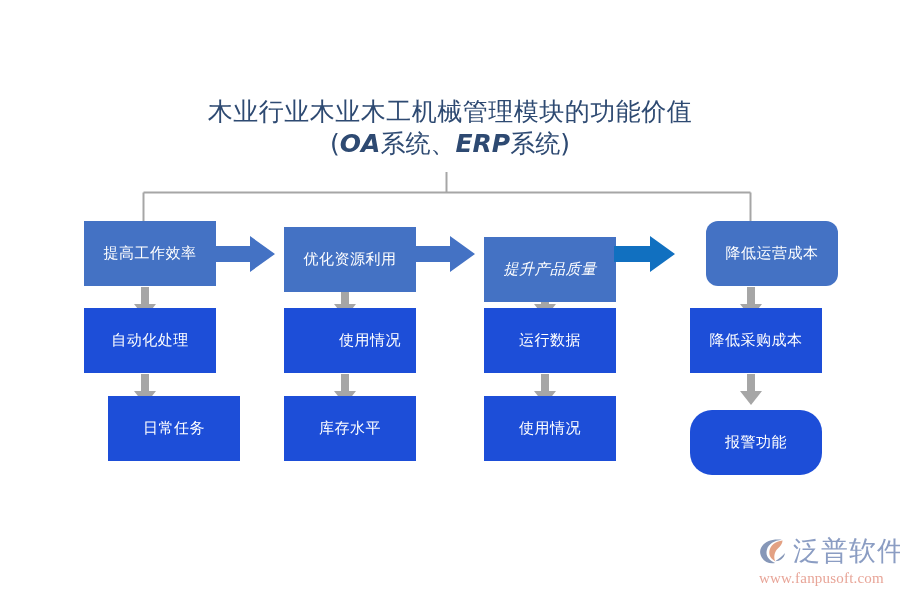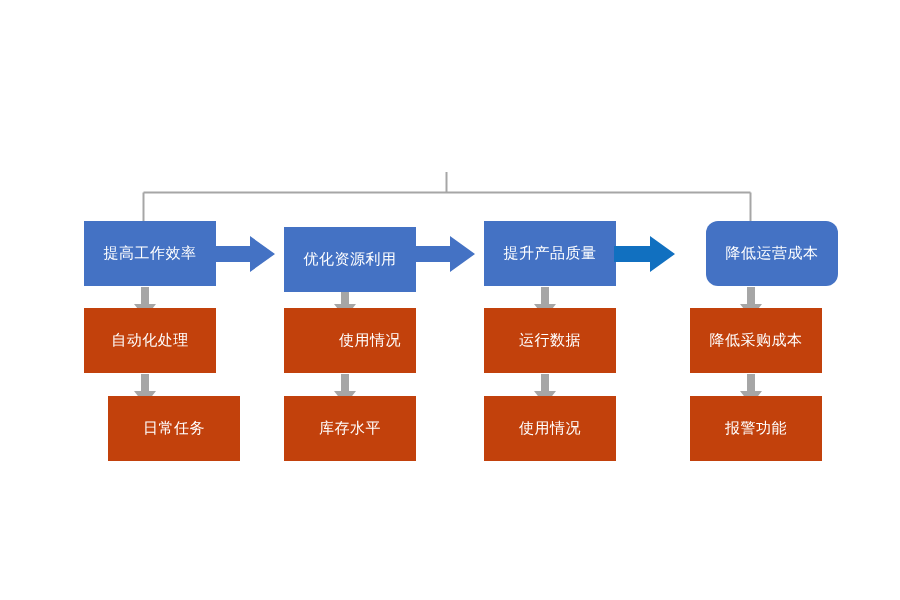--- a/index.html
+++ b/index.html
@@ -69,21 +69,21 @@
     display: flex;
     align-items: center;
     justify-content: center;
     color: #ffffff;
     font-size: 15px;
     letter-spacing: 0.5px;
     box-sizing: border-box;
     white-space: nowrap;
   }
   .node-box.blue  { background: #4472c4; }
-  .node-box.green { background: #c2410c; }
+  .node-box.green { background: #1d4ed8; }
 
   
   .h-arrow {
     position: absolute;
     width: 62px;
     height: 40px;
   }
   .h-arrow svg { display: block; }
 
   
@@ -124,20 +124,24 @@
     letter-spacing: 0.2px;
     white-space: nowrap;
     font-family: "Liberation Serif", "DejaVu Serif", serif;
   }
 </style>
 </head>
 <body>
 
 <div id="canvas">
 
+  <div id="title-block">
+    <div class="title-line-1">木业行业木业木工机械管理模块的功能价值</div>
+    <div class="title-line-2"><span>(</span><span class="lat">OA</span><span>系统、</span><span class="lat">ERP</span><span>系统)</span></div>
+  </div>
 
   <svg id="connectors" viewBox="0 0 900 600" xmlns="http://www.w3.org/2000/svg">
 
     <g stroke="#a6a6a6" stroke-width="2" fill="none">
       <path d="M 446.5 172 L 446.5 192.5"></path>
       <path d="M 143.5 192.5 L 750.5 192.5"></path>
       <path d="M 143.5 192.5 L 143.5 221"></path>
       <path d="M 750.5 192.5 L 750.5 221"></path>
     </g>
 
@@ -187,41 +191,52 @@
     <div class="node-box green" style="left:0; top:175px;margin-left:24px;">日常任务</div>
   </div>
 
   <div class="column" style="left:284px; top:221px;">
     <div class="node-box blue" style="left:0; top:0;margin-top:6px;">优化资源利用</div>
     <div class="node-box green" style="left:0; top:87px;padding-left:40px;">使用情况</div>
     <div class="node-box green" style="left:0; top:175px;">库存水平</div>
   </div>
 
   <div class="column" style="left:484px; top:221px;">
-    <div class="node-box blue" style="left:0; top:0;">提升产品质量</div>
+    <div class="node-box blue" style="left:0; top:16px;font-style:italic;">提升产品质量</div>
     <div class="node-box green" style="left:0; top:87px;">运行数据</div>
     <div class="node-box green" style="left:0; top:175px;">使用情况</div>
   </div>
 
   <div class="column" style="left:690px; top:221px;">
     <div class="node-box blue" style="left:16px; top:0;border-radius:12px;">降低运营成本</div>
     <div class="node-box green" style="left:0; top:87px;">降低采购成本</div>
-    <div class="node-box green" style="left:0; top:175px;">报警功能</div>
+    <div class="node-box green" style="left:0; top:189px;border-radius:22px;">报警功能</div>
   </div>
 
   <div class="h-arrow" style="left:214px; top:234px;">
     <svg width="62" height="40" viewBox="0 0 62 40" xmlns="http://www.w3.org/2000/svg">
       <path d="M 0 12 L 36 12 L 36 2 L 61 20 L 36 38 L 36 28 L 0 28 Z" fill="#4472c4"></path>
     </svg>
   </div>
   <div class="h-arrow" style="left:414px; top:234px;">
     <svg width="62" height="40" viewBox="0 0 62 40" xmlns="http://www.w3.org/2000/svg">
       <path d="M 0 12 L 36 12 L 36 2 L 61 20 L 36 38 L 36 28 L 0 28 Z" fill="#4472c4"></path>
     </svg>
   </div>
   <div class="h-arrow" style="left:614px; top:234px;">
     <svg width="62" height="40" viewBox="0 0 62 40" xmlns="http://www.w3.org/2000/svg">
       <path d="M 0 12 L 36 12 L 36 2 L 61 20 L 36 38 L 36 28 L 0 28 Z" fill="#1170c0"></path>
     </svg>
   </div>
 
+  <div id="logo">
+    <div id="logo-row">
+      <svg id="logo-mark" viewBox="0 0 40 40" xmlns="http://www.w3.org/2000/svg">
+        <path d="M 30 7 C 13 5 2 14 4 24 C 5.5 32 14 37 22 35 C 14 32 10 26 12 19 C 14 12 21 8 30 7 Z" fill="#8697b8"></path>
+        <path d="M 31 8 C 22 9 16 14 15 21 C 14.3 26 17 30.5 22 33 C 20 28 21 22 25 18 C 28 15 31 12 31 8 Z" fill="#e3a183"></path>
+        <path d="M 22 33 C 28 33 33 29 34 23 C 31 27 26 30 22 33 Z" fill="#8697b8"></path>
+      </svg>
+      <div id="logo-word">泛普软件</div>
+    </div>
+    <div id="logo-url">www.fanpusoft.com</div>
+  </div>
 
 </div>
 
 </body></html>

